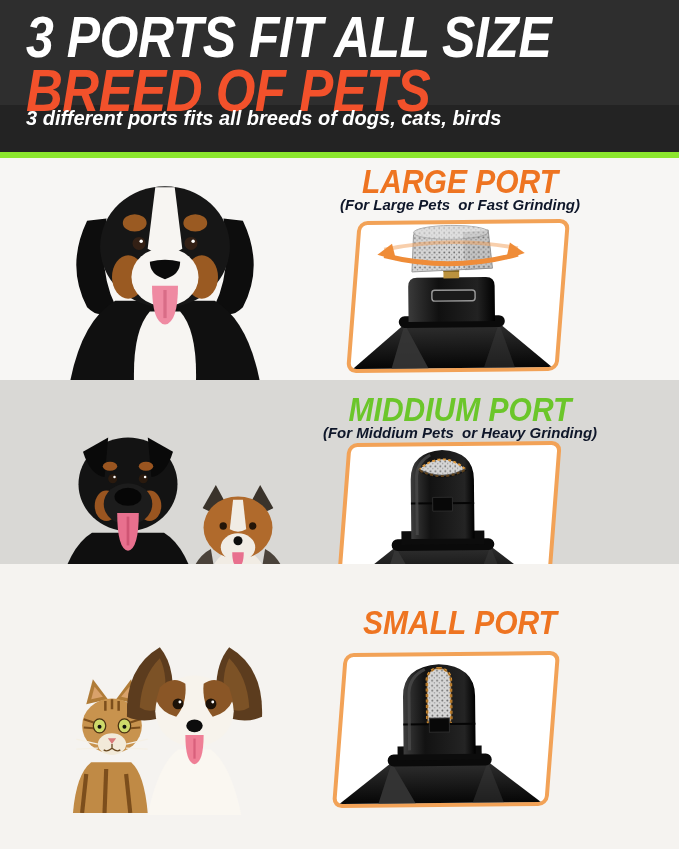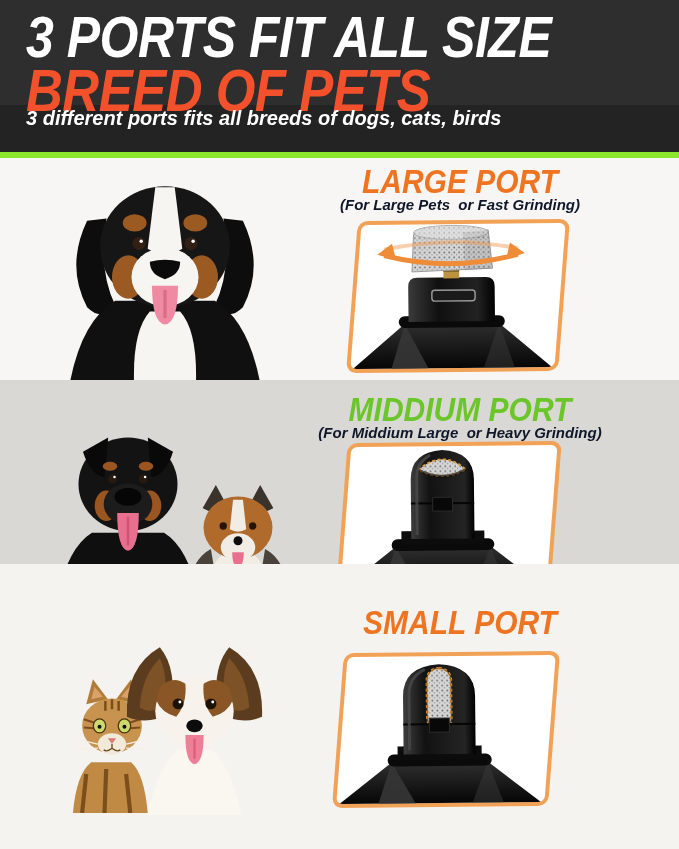--- a/index.html
+++ b/index.html
@@ -160,21 +160,21 @@
       <ellipse cx="85" cy="58" rx="42" ry="38" fill="#b06a2c"></ellipse>
       <path d="M79,24 L91,24 L95,60 Q85,66 75,60 Z" fill="#f1ece4"></path>
       <ellipse cx="85" cy="82" rx="21" ry="17" fill="#f1ece4"></ellipse>
       <circle cx="85" cy="74" r="5.5" fill="#0d0d0d"></circle>
       <circle cx="67" cy="56" r="4.5" fill="#241508"></circle>
         <circle cx="103" cy="56" r="4.5" fill="#241508"></circle>
       <path d="M78,88 Q78,105 85,106 Q92,105 92,88 Z" fill="#e8708e"></path>
     </svg>
 
     <div class="abs port-title" style="top: 11px; color: rgb(107, 198, 42);">MIDDIUM PORT</div>
-    <div class="abs port-note" style="top:44px;">(For Middium Large  or Heavy Grinding)</div>
+    <div class="abs port-note" style="top:44px;">(For Middium Pets  or Heavy Grinding)</div>
 
     <div class="abs product-card card-middium">
       <svg width="214" height="148" viewBox="0 0 216 150">
         <defs>
           <pattern id="speckM" width="5" height="5" patternUnits="userSpaceOnUse">
             <rect width="5" height="5" fill="#d6d6d6"></rect>
             <circle cx="1.2" cy="1.5" r="0.9" fill="#6a6a6a"></circle>
             <circle cx="3.6" cy="3.8" r="0.7" fill="#8d8d8d"></circle>
           </pattern>
           <linearGradient id="gBaseM" x1="0" y1="0" x2="0" y2="1">

